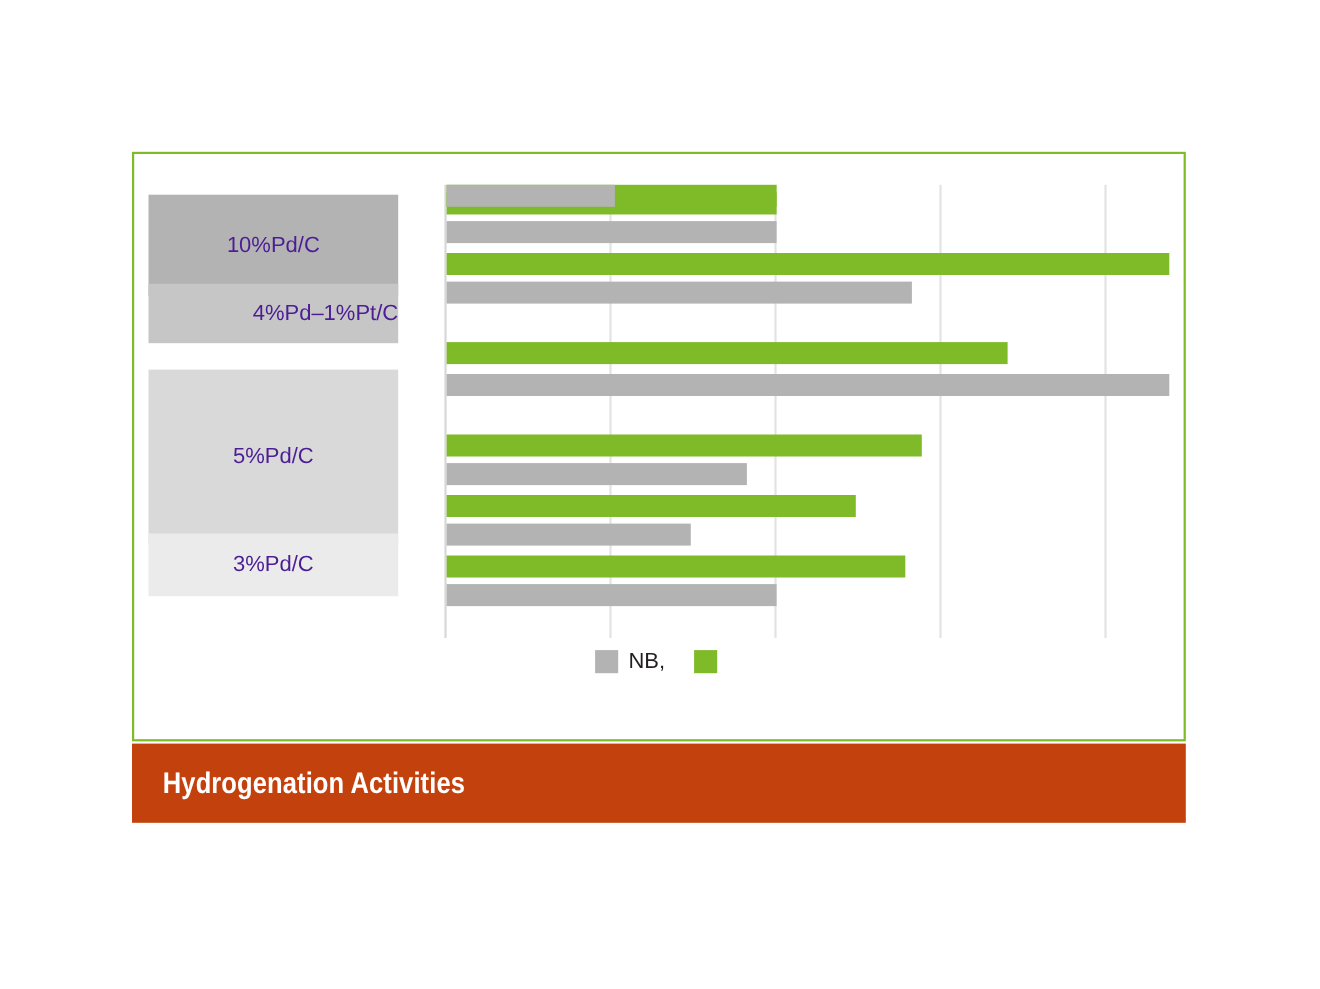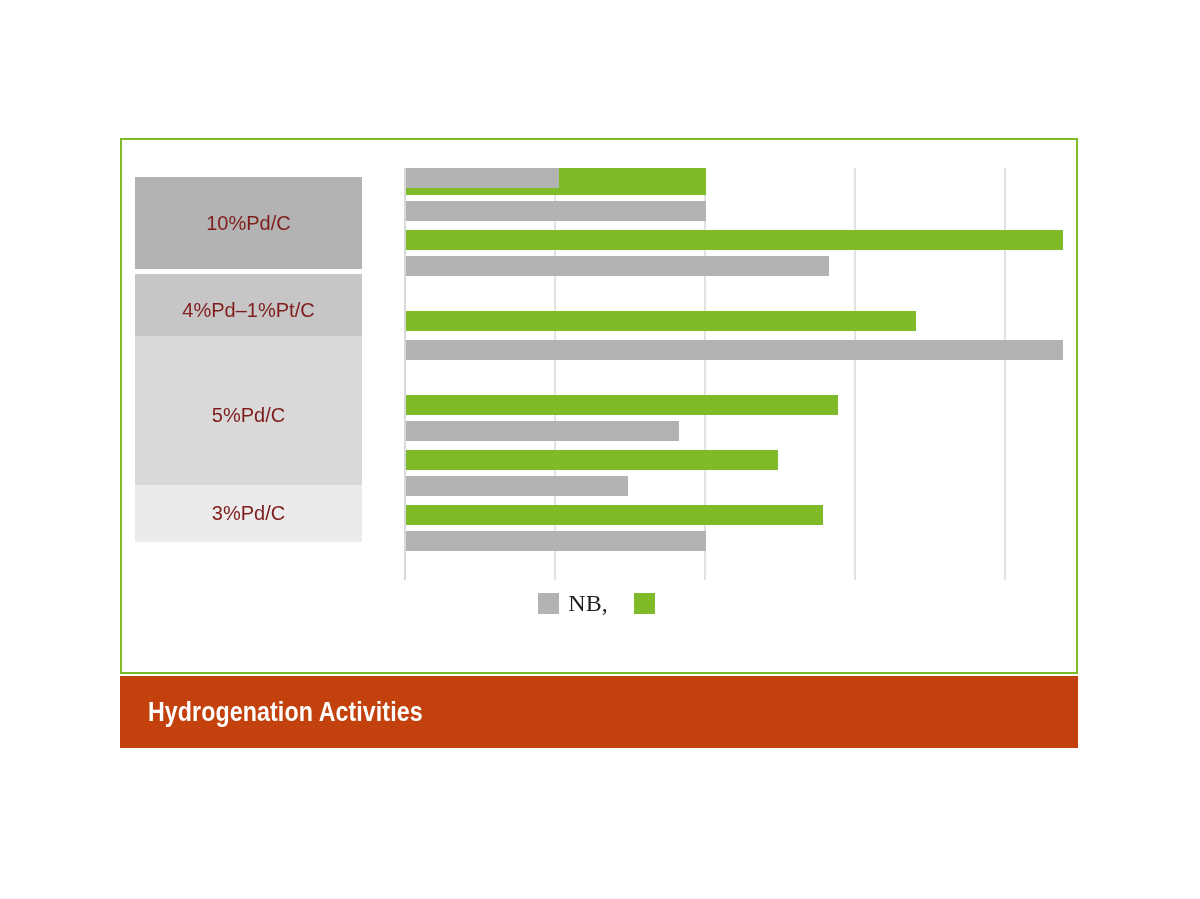--- a/index.html
+++ b/index.html
@@ -30,21 +30,21 @@
     transform:translateY(-50%) scaleX(.86);
   }
 
   
   .labelcol{
     position:absolute;left:13px;top:37px;width:227px;height:394px;
   }
   .catbox{
     position:absolute;left:0;width:227px;
     display:flex;align-items:center;justify-content:center;
-    color:#7f1d1d;font-size:20px;
+    color:#4c1d95;font-size:20px;
     font-family:"Liberation Sans","DejaVu Sans",sans-serif;
     box-sizing:border-box;
   }
   .catbox span{display:block;}
 
   
   .plot{
     position:absolute;left:282px;top:28px;width:660px;height:412px;
   }
   .gridline{
@@ -64,38 +64,38 @@
     position:absolute;left:0;top:450px;width:958px;
     display:flex;align-items:center;justify-content:center;gap:0px;
   }
   .legend-item{display:flex;align-items:center;}
   .legend-swatch{
     width:21px;height:21px;display:inline-block;margin-right:9px;
   }
   .legend-swatch.nb{background:#B3B3B3;}
   .legend-swatch.ca{background:#7FBA28;}
   .legend-text{
-    font-size:24px;color:#231F20;white-space:nowrap;
-    font-family:Liberation Serif, serif;
+    font-size:20px;color:#231F20;white-space:nowrap;
+    font-family:Liberation Sans, sans-serif;
   }
   .legend-gap{width:26px;}
   .sub{font-size:.62em;vertical-align:sub;}
 </style>
 </head>
 <body>
 
 <div id="stage">
 
   <div class="card">
 
     <div class="labelcol">
       <div class="catbox" style="top:0px;height:92px;background:#B3B3B3;">
         <span>10%Pd/C</span>
       </div>
-      <div class="catbox" style="top:97px;height:72px;background:#C6C6C6;">
+      <div class="catbox" style="top:81px;height:54px;background:#C6C6C6;justify-content:flex-end;">
         <span>4%Pd–1%Pt/C</span>
       </div>
       <div class="catbox" style="top:159px;height:159px;background:#D9D9D9;">
         <span>5%Pd/C</span>
       </div>
       <div class="catbox" style="top:308px;height:57px;background:#EBEBEB;">
         <span>3%Pd/C</span>
       </div>
     </div>
 

